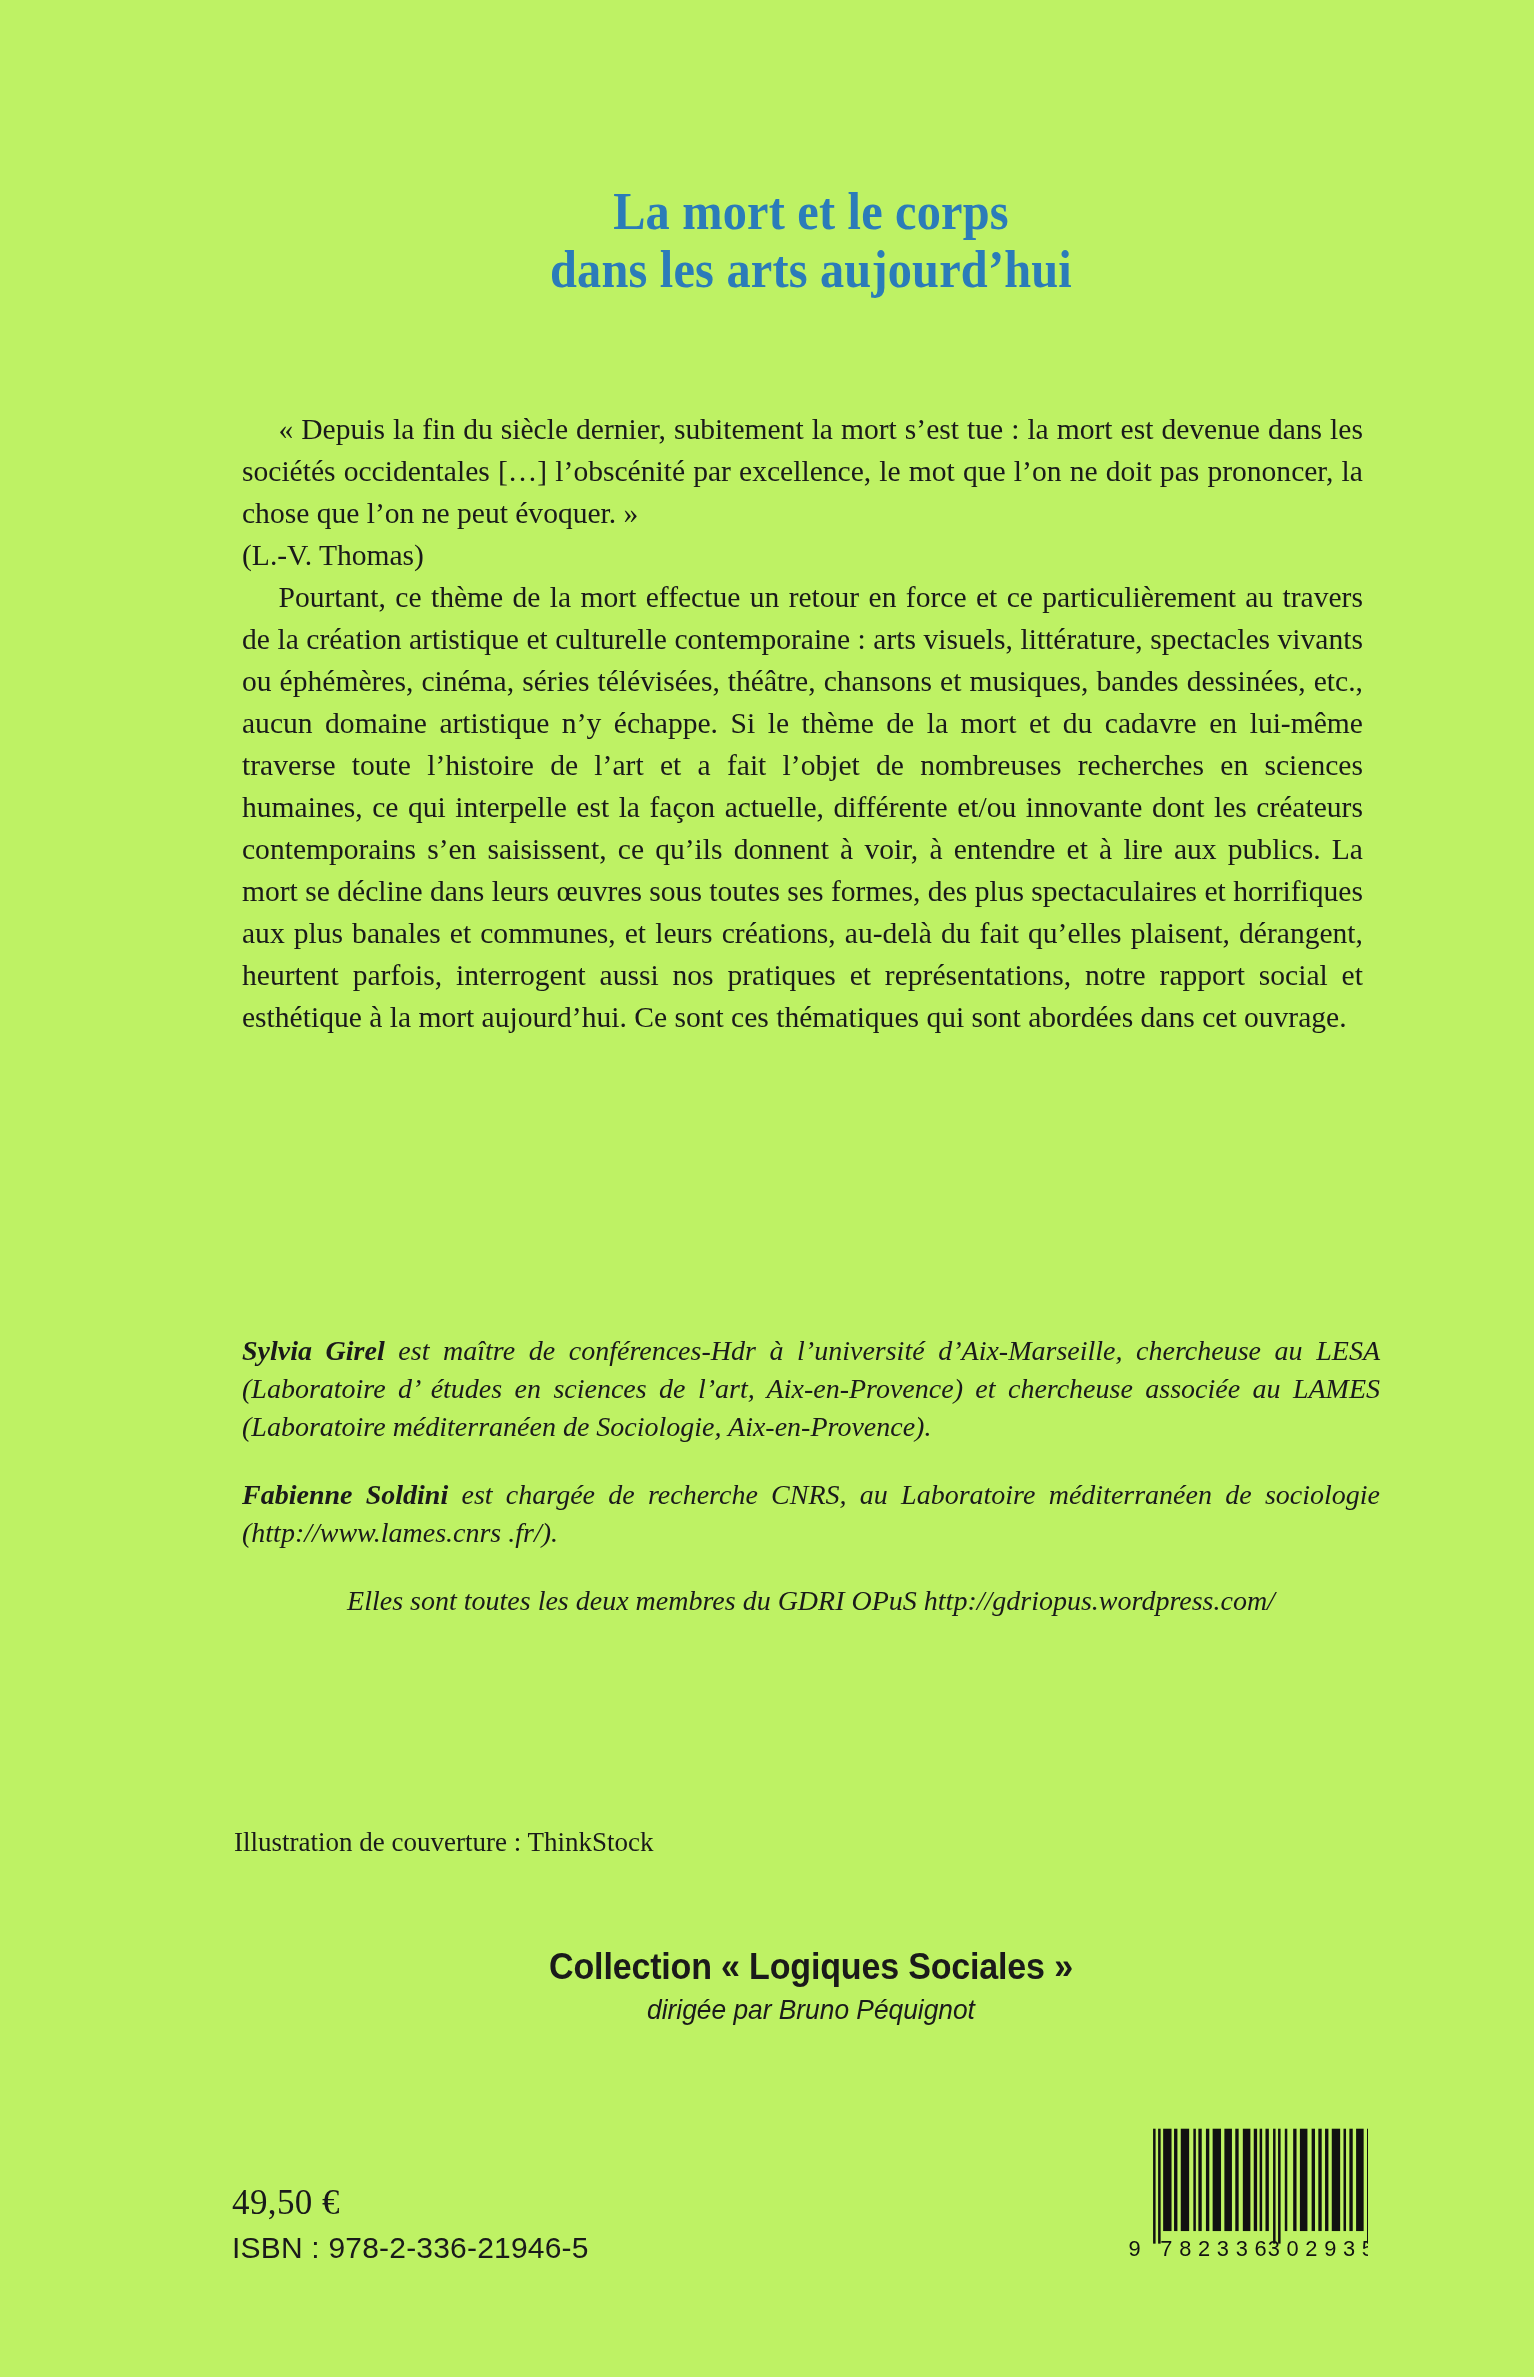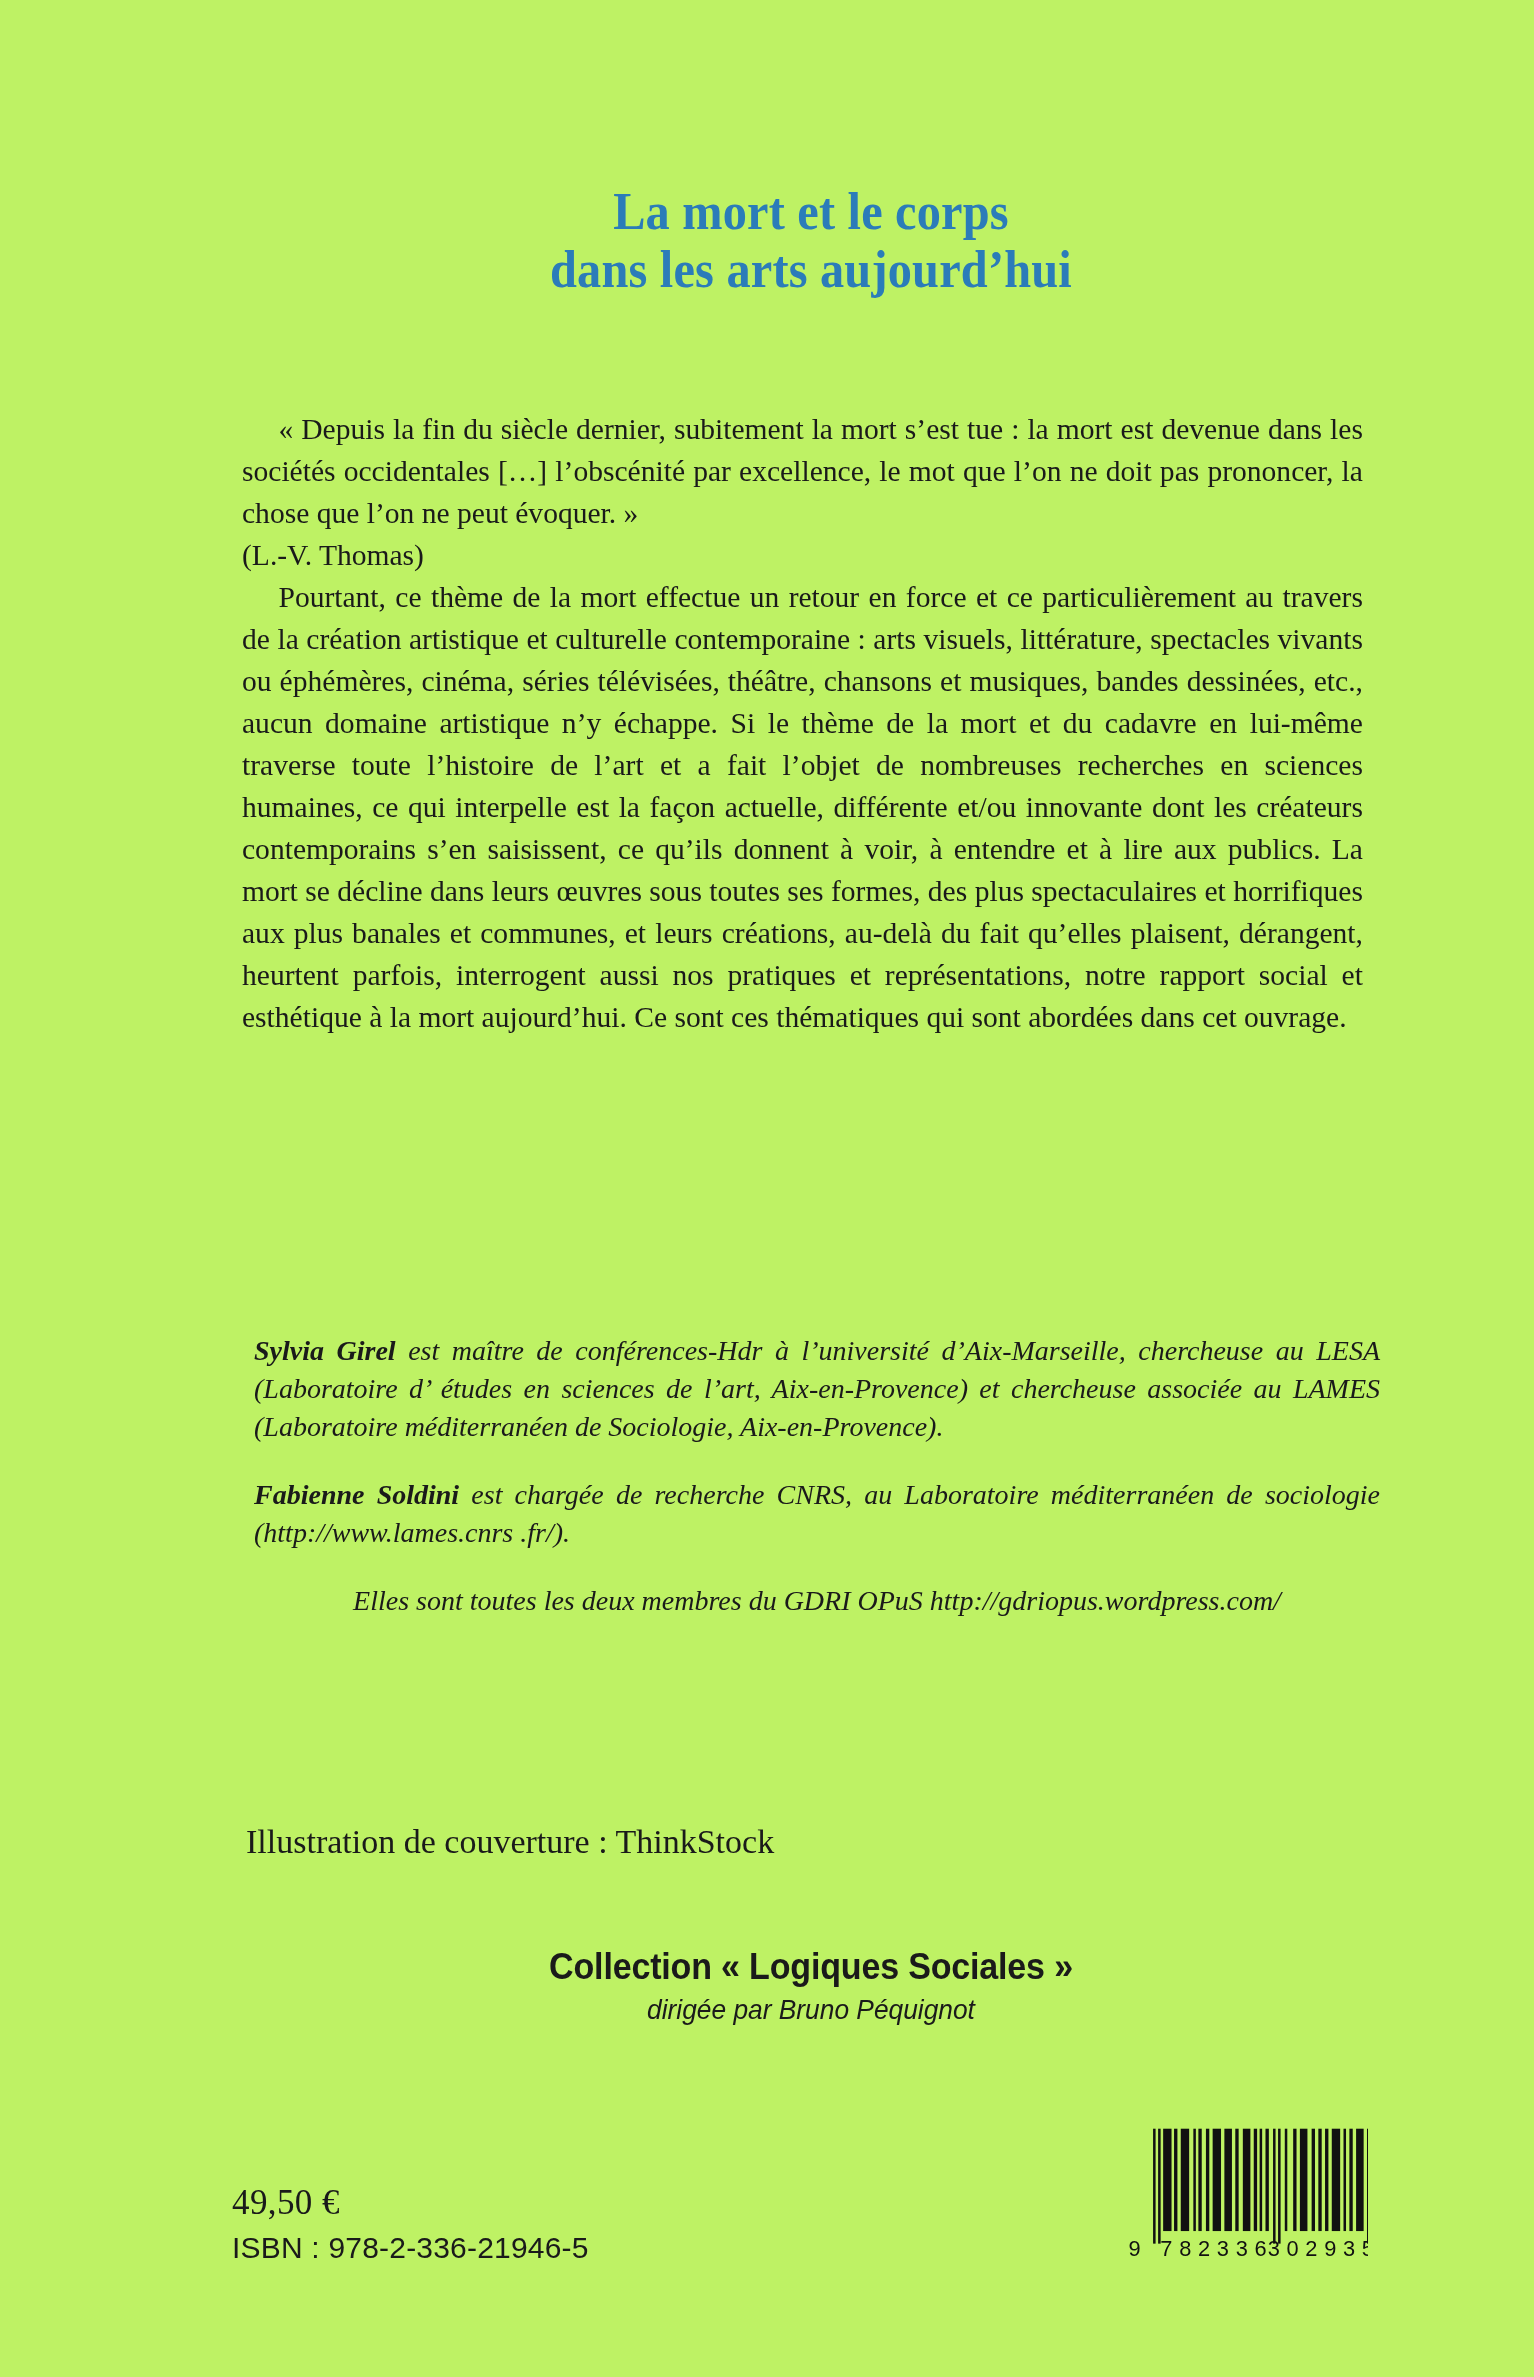--- a/index.html
+++ b/index.html
@@ -64,39 +64,39 @@
   .para + .para { margin-top: 0; }
 
   
   .bios {
     position: absolute;
     left: 242px;
     width: 1138px;
     top: 1332px;
   }
   .bio {
-    margin: 0 0 30px 12px;
+    margin: 0 0 30px 0;
     font-style: italic;
     font-size: 28px;
     line-height: 38px;
     text-align: justify;
     text-justify: inter-word;
   }
   .bio:last-child { margin-bottom: 0; }
   .bio .name {
     font-weight: bold;
     font-style: italic;
   }
   .bio.loose { text-align: center; }
 
   .credit {
     position: absolute;
-    left: 246px;
+    left: 234px;
     top: 1825px;
-    font-size: 34px;
+    font-size: 27px;
     line-height: 34px;
   }
 
   
   .collection {
     position: absolute;
     left: 242px;
     right: 154px;
     top: 1946px;
     text-align: center;

